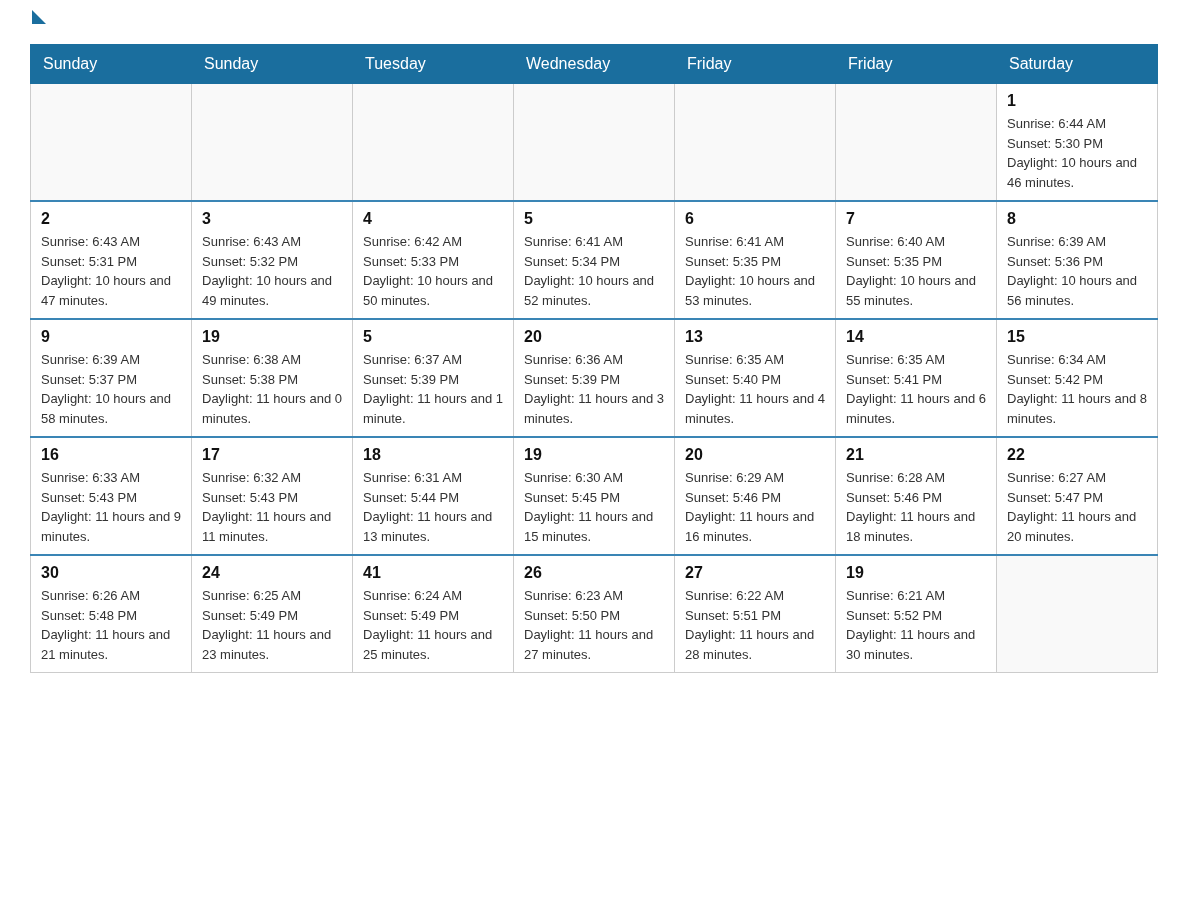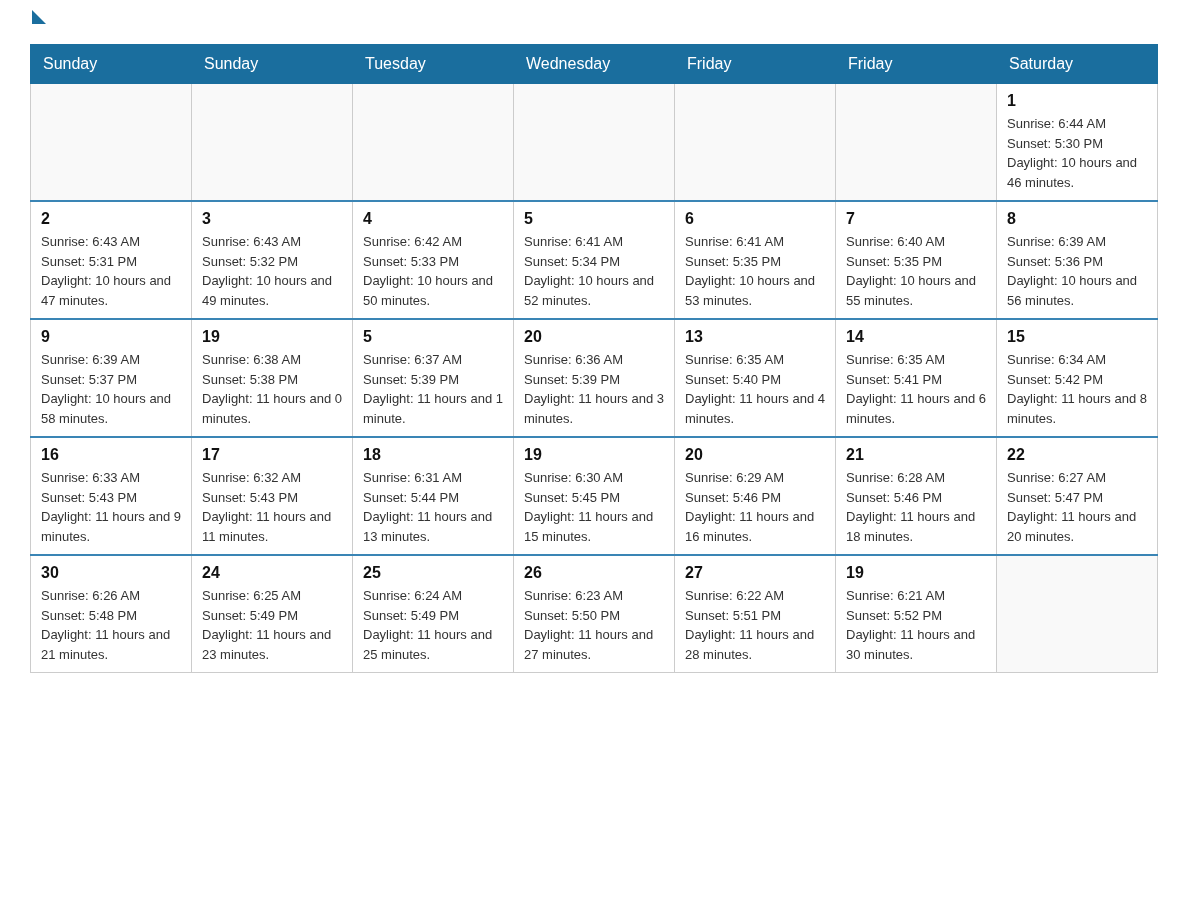--- a/index.html
+++ b/index.html
@@ -243,21 +243,21 @@
       <tr>
         <td>
           <span class="day-number">30</span>
           <div class="day-info">Sunrise: 6:26 AM<br>Sunset: 5:48 PM<br>Daylight: 11 hours and 21 minutes.</div>
         </td>
         <td>
           <span class="day-number">24</span>
           <div class="day-info">Sunrise: 6:25 AM<br>Sunset: 5:49 PM<br>Daylight: 11 hours and 23 minutes.</div>
         </td>
         <td>
-          <span class="day-number">25</span>
+          <span class="day-number">41</span>
           <div class="day-info">Sunrise: 6:24 AM<br>Sunset: 5:49 PM<br>Daylight: 11 hours and 25 minutes.</div>
         </td>
         <td>
           <span class="day-number">26</span>
           <div class="day-info">Sunrise: 6:23 AM<br>Sunset: 5:50 PM<br>Daylight: 11 hours and 27 minutes.</div>
         </td>
         <td>
           <span class="day-number">27</span>
           <div class="day-info">Sunrise: 6:22 AM<br>Sunset: 5:51 PM<br>Daylight: 11 hours and 28 minutes.</div>
         </td>

